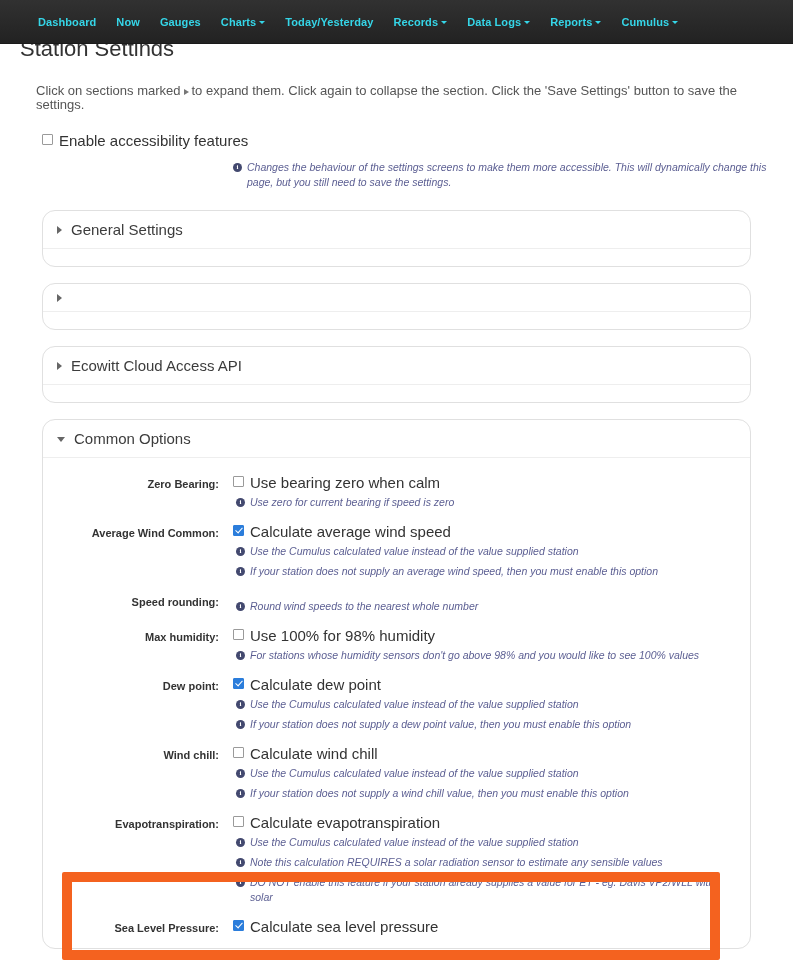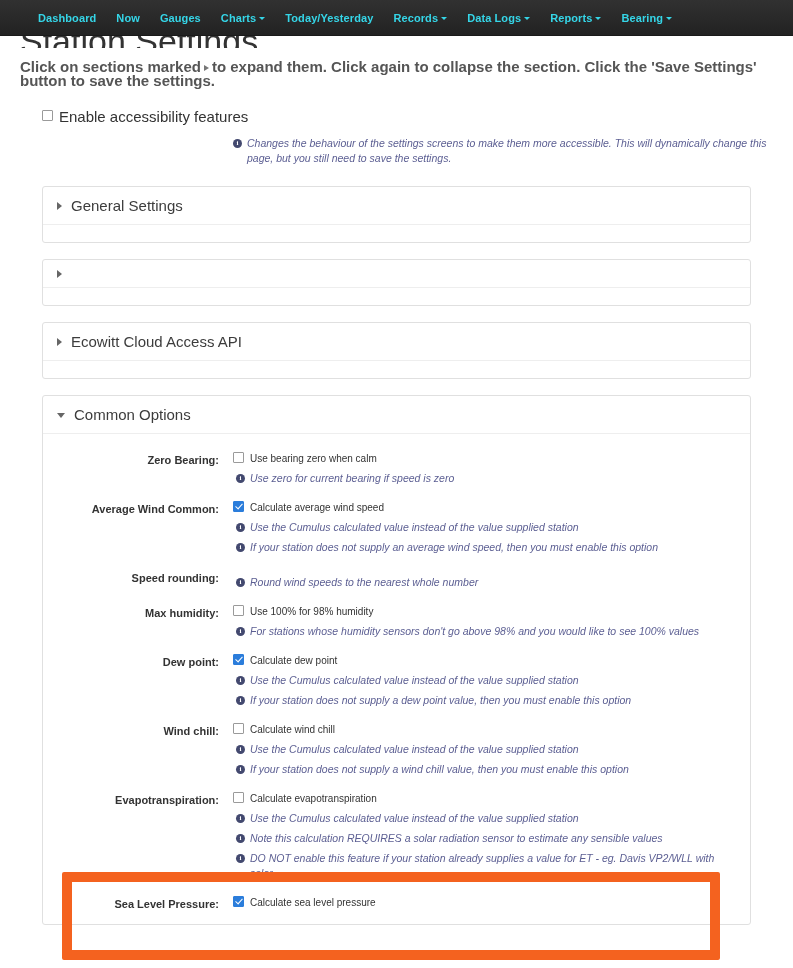--- a/index.html
+++ b/index.html
@@ -6,21 +6,21 @@
   html, body {
     margin: 0; padding: 0;
     width: 793px; height: 968px;
     background: #ffffff;
     font-family: "Liberation Sans", sans-serif;
     overflow: hidden;
   }
 
   
   .navbar {
-    height: 36px;
+    height: 44px;
     background: #2b2b2b;
     background: linear-gradient(to bottom, #313131 0%, #222222 100%);
     display: flex;
     align-items: center;
     padding-left: 28px;
     border-bottom: 1px solid #1a1a1a;
     position: relative;
     z-index: 20;
   }
   .nav-item {
@@ -42,38 +42,37 @@
     border-right: 3px solid transparent;
     border-top: 3px solid #35d6e8;
   }
 
   
   .page {
     position: relative;
     padding: 0 18px;
   }
   .page-title {
-    font-size: 34px;
+    font-size: 22px;
     font-weight: normal;
     color: #333333;
     margin: 0;
     padding: 0 0 0 2px;
     line-height: 30px;
     position: relative;
     top: -10px;
     height: 22px;
     overflow: hidden;
   }
   .page-desc {
-    font-size: 15px;
+    font-size: 13px;
     color: #555555;
-    margin: 0;
+    margin: 16px;
     padding: 2px 0 0 2px;
     line-height: 14px;
-    font-weight: bold;
   }
   .tri-inline {
     display: inline-block;
     width: 0; height: 0;
     border-top: 3.5px solid transparent;
     border-bottom: 3.5px solid transparent;
     border-left: 5px solid #777;
     margin: 0 3px;
     vertical-align: middle;
   }
@@ -146,21 +145,21 @@
     text-align: center;
     margin-right: 5px;
     margin-top: 3px;
     font-family: "Liberation Serif", serif;
   }
   .note-text { flex: 1 1 auto; }
 
   
   .panel {
     border: 1px solid #e0e0e0;
-    border-radius: 3px;
+    border-radius: 13px;
     background: #ffffff;
     margin: 0 24px 16px 24px;
     overflow: hidden;
   }
   .panel-head {
     padding: 10px 14px 9px 14px;
     border-bottom: 1px solid #eeeeee;
     cursor: pointer;
     display: flex;
     align-items: center;
@@ -202,21 +201,21 @@
     font-size: 11px;
     font-weight: bold;
     color: #333333;
     line-height: 14px;
     padding-top: 1px;
   }
   .frow-field { flex: 1 1 auto; padding-right: 20px; }
   .cb-line {
     display: flex;
     align-items: flex-start;
-    font-size: 10px;
+    font-size: 15px;
     color: #333;
     line-height: 14px;
   }
   .cb-text { cursor: pointer; }
   .notes { padding-left: 3px; }
 
   
   .highlight-box {
     position: absolute;
     left: 62px;
@@ -234,21 +233,21 @@
 
 <div class="navbar" id="navbar">
     <div class="nav-item"><span>Dashboard</span></div>
     <div class="nav-item"><span>Now</span></div>
     <div class="nav-item"><span>Gauges</span></div>
     <div class="nav-item"><span>Charts</span><span class="caret"></span></div>
     <div class="nav-item"><span>Today/Yesterday</span></div>
     <div class="nav-item"><span>Records</span><span class="caret"></span></div>
     <div class="nav-item"><span>Data Logs</span><span class="caret"></span></div>
     <div class="nav-item"><span>Reports</span><span class="caret"></span></div>
-    <div class="nav-item"><span>Bearing</span><span class="caret"></span></div>
+    <div class="nav-item"><span>Cumulus</span><span class="caret"></span></div>
     <div class="nav-item"></div>
   </div>
 
 <div class="page">
   <h1 class="page-title">Station Settings</h1>
   <p class="page-desc">
     <span>Click on sections marked</span><span class="tri-inline"></span><span>to expand them. Click again to collapse the section. Click the 'Save Settings' button to save the settings.</span>
   </p>
 
   <div class="access-row">

